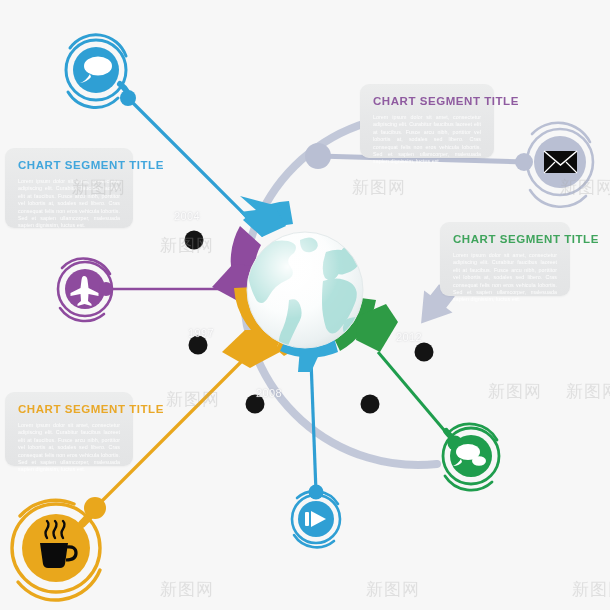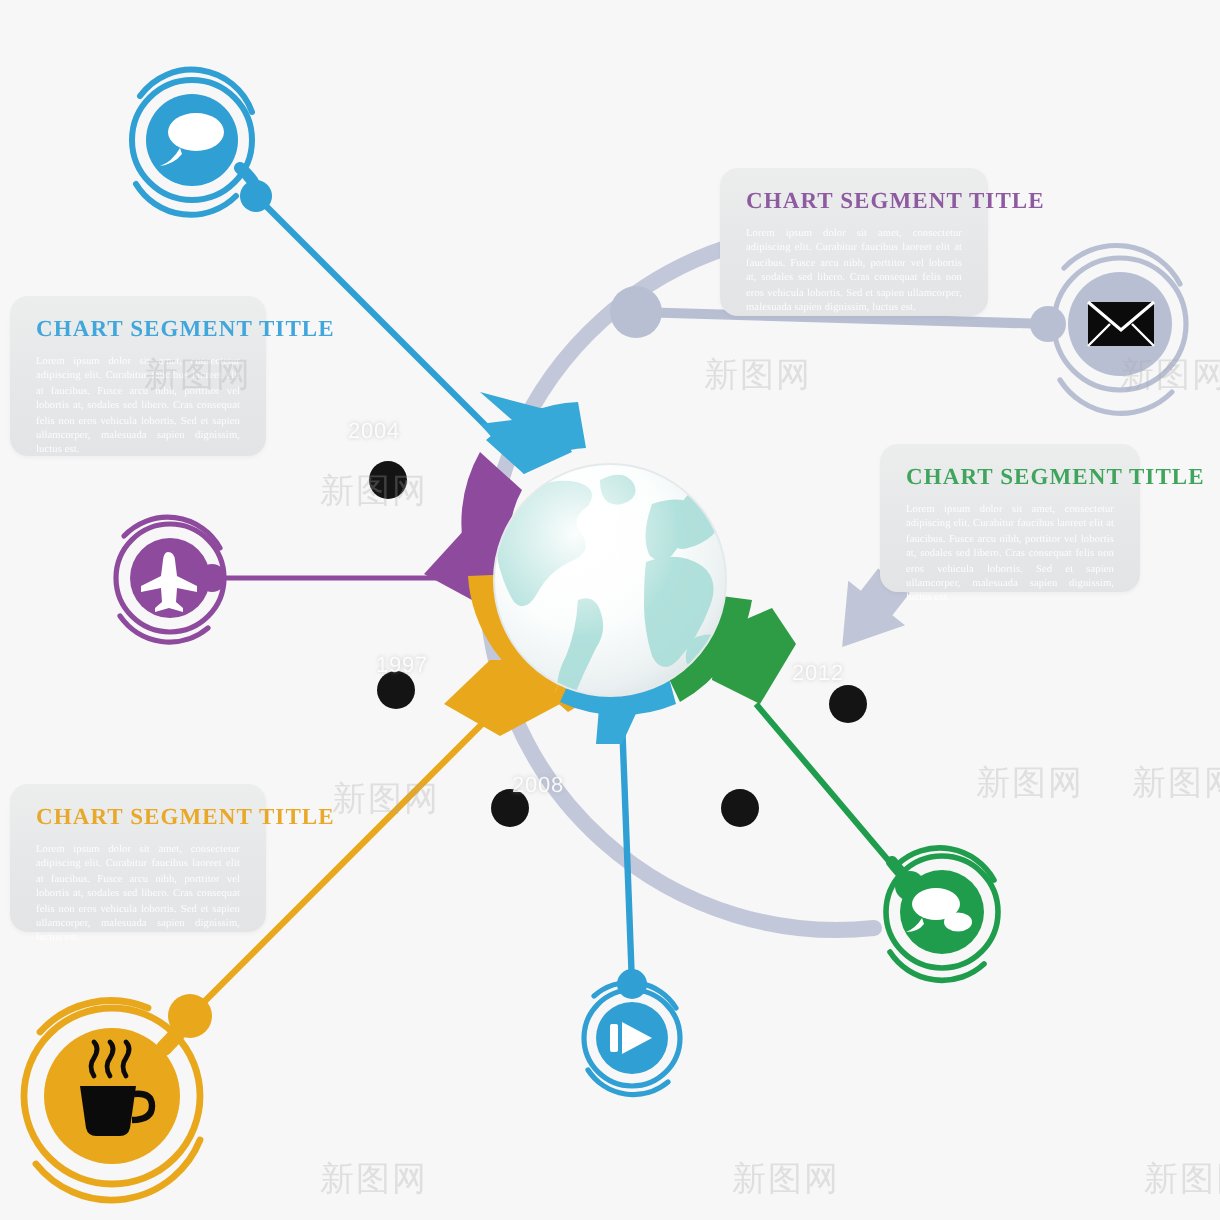--- a/index.html
+++ b/index.html
@@ -14,21 +14,20 @@
   #stage svg.layer{position:absolute;left:0;top:0;width:610px;height:610px;}
 
   
   .card{
     position:absolute;
     border-radius:9px;
     background:linear-gradient(180deg,#eceded 0%,#e6e7e8 55%,#e3e4e5 100%);
     box-shadow:0 1px 2px rgba(0,0,0,.04);
     box-sizing:border-box;
     padding:11px 13px 10px 13px;
-    font-family:Liberation Serif, serif;
   }
   .card .title{
     font-size:11.5px;
     font-weight:bold;
     letter-spacing:.55px;
     line-height:13px;
     white-space:nowrap;
   }
   .card .body{
     margin-top:6px;

